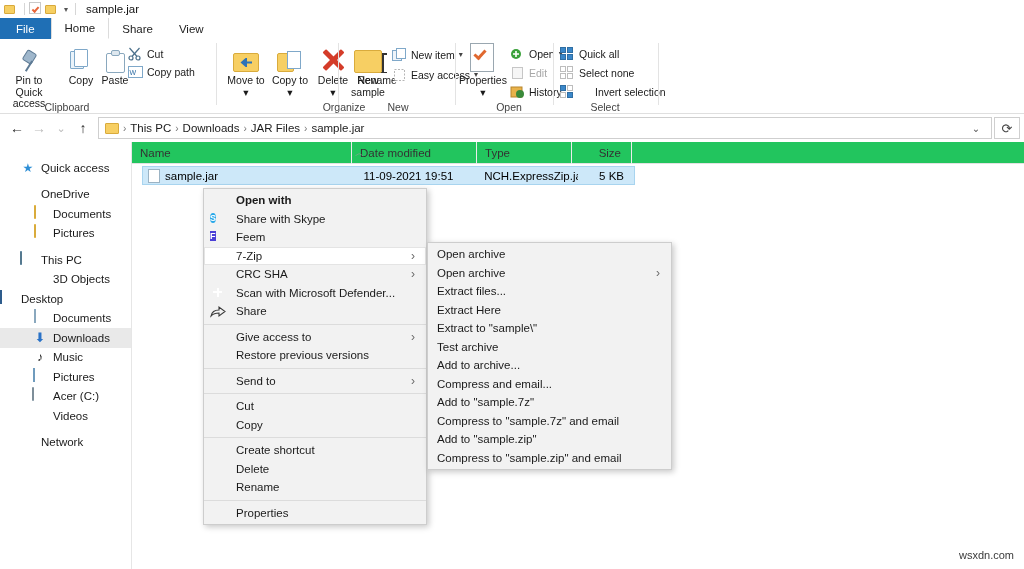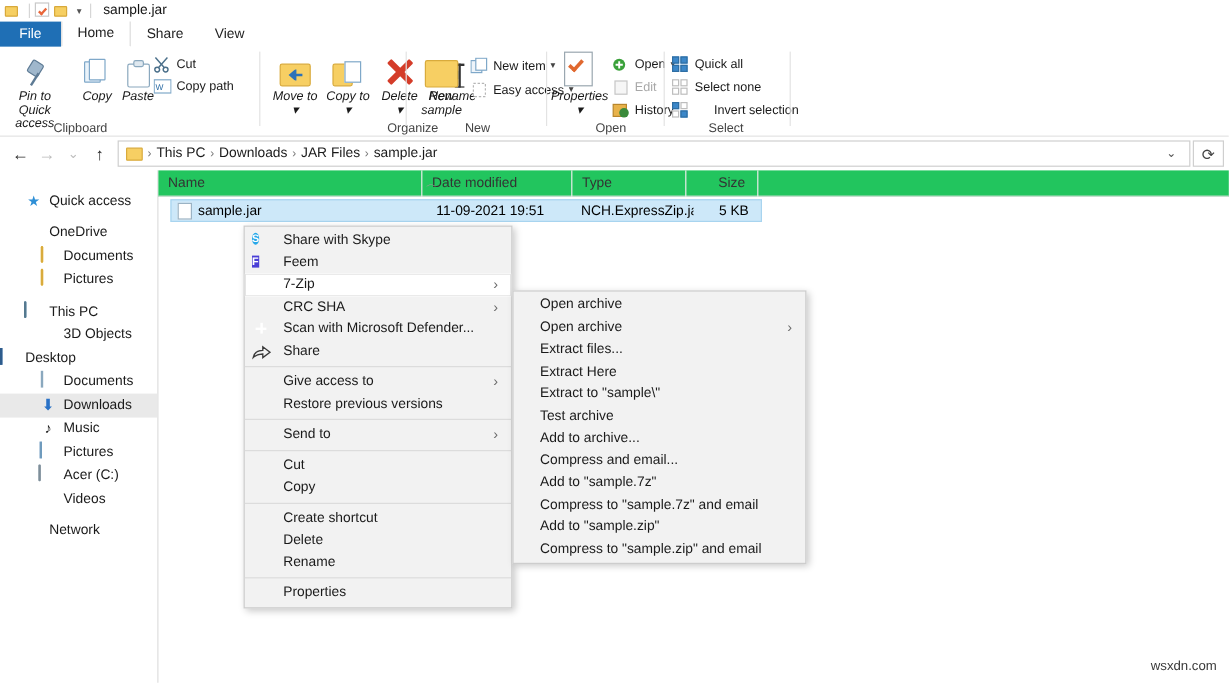--- a/index.html
+++ b/index.html
@@ -58,21 +58,21 @@
   .rgroup .glabel {
     position:absolute; bottom:1px; left:0; width:100%;
     text-align:center; font-size:10.5px; color:#444;
   }
   .gdiv { position:absolute; top:4px; width:1px; height:62px; background:#e3e3e3; }
 
   .bigbtn {
     position:absolute; top:4px; width:54px; text-align:center; cursor:default;
   }
   .bigbtn .glyphbox { height:30px; display:flex; align-items:flex-end; justify-content:center; }
-  .bigbtn .blabel { font-size:10.5px; line-height:11.5px; color:#1a1a1a; margin-top:2px;font-style:italic; }
+  .bigbtn .blabel { font-size:10.5px; line-height:11.5px; color:#1a1a1a; margin-top:2px; }
 
   .smallbtn {
     position:absolute; height:17px; display:flex; align-items:center; cursor:default;
     font-size:10.5px; color:#1a1a1a; white-space:nowrap;
   }
   .smallbtn .sic { width:15px; height:14px; margin-right:4px; position:relative; flex:0 0 15px; }
   .smallbtn.disabled { color:#a8a8a8; }
 
   
   .pin {
@@ -185,21 +185,21 @@
   }
   .mi{height:18.5px;display:flex;align-items:center;padding:0 6px 0 0;cursor:default;position:relative;}
   .mi.hl{background:#ffffff;box-shadow:inset 0 0 0 1px #e4e4e4;}
   .mi .mic{width:20px;height:16px;margin:0 4px 0 6px;flex:0 0 20px;position:relative;}
   .mi .mlab{flex:1;white-space:nowrap;padding-left:2px;}
   .mi.bold .mlab{font-weight:bold;}
   .mi .arrow{width:14px;text-align:center;color:#6b6b6b;font-size:12px;}
   .msep{height:1px;background:#dcdcdc;margin:3px 0;}
   .menu1{left:203px;top:188px;width:224px;}
   .menu2{left:427px;top:242px;width:245px;}
-  .menu2 .mi .mlab{padding-left:22px;}
+  .menu2 .mi .mlab{padding-left:9px;}
 
   .ic-skype{width:15px;height:15px;border-radius:50%;background:#28a8e9;color:#fff;font-size:9px;
             font-weight:bold;text-align:center;line-height:15px;margin-top:1px;}
   .ic-feem{width:15px;height:15px;background:#4a3fd6;color:#fff;font-size:9px;font-weight:bold;
            text-align:center;line-height:15px;margin-top:1px;}
   .ic-def{width:15px;height:15px;background:#1f8ad2;margin-top:1px;position:relative;}
   .ic-def:before,.ic-def:after{content:"";position:absolute;background:#fff;}
   .ic-def:before{left:6.5px;top:3px;width:2px;height:9px;}
   .ic-def:after{left:3px;top:6.5px;width:9px;height:2px;}
   .ic-share{width:16px;height:14px;margin-top:1px;}
@@ -530,20 +530,24 @@
       <span class="jaric"></span>
       <span class="cell" style="width:198px;padding-left:0;">sample.jar</span>
       <span class="cell" style="width:125px;">11-09-2021 19:51</span>
       <span class="cell" style="width:105px;">NCH.ExpressZip.jar</span>
       <span class="cell right" style="width:58px;">5 KB</span>
     </div>
   </div>
   <div class="updown">︿</div>
 
   <div class="ctxmenu menu1">
+    <div class="mi bold">
+      <span class="mic"></span>
+      <span class="mlab">Open with</span>
+    </div>
     <div class="mi">
       <span class="mic"><span class="ic-skype">S</span></span>
       <span class="mlab">Share with Skype</span>
     </div>
     <div class="mi">
       <span class="mic"><span class="ic-feem">F</span></span>
       <span class="mlab">Feem</span>
     </div>
     <div class="mi hl">
       <span class="mic"></span>

